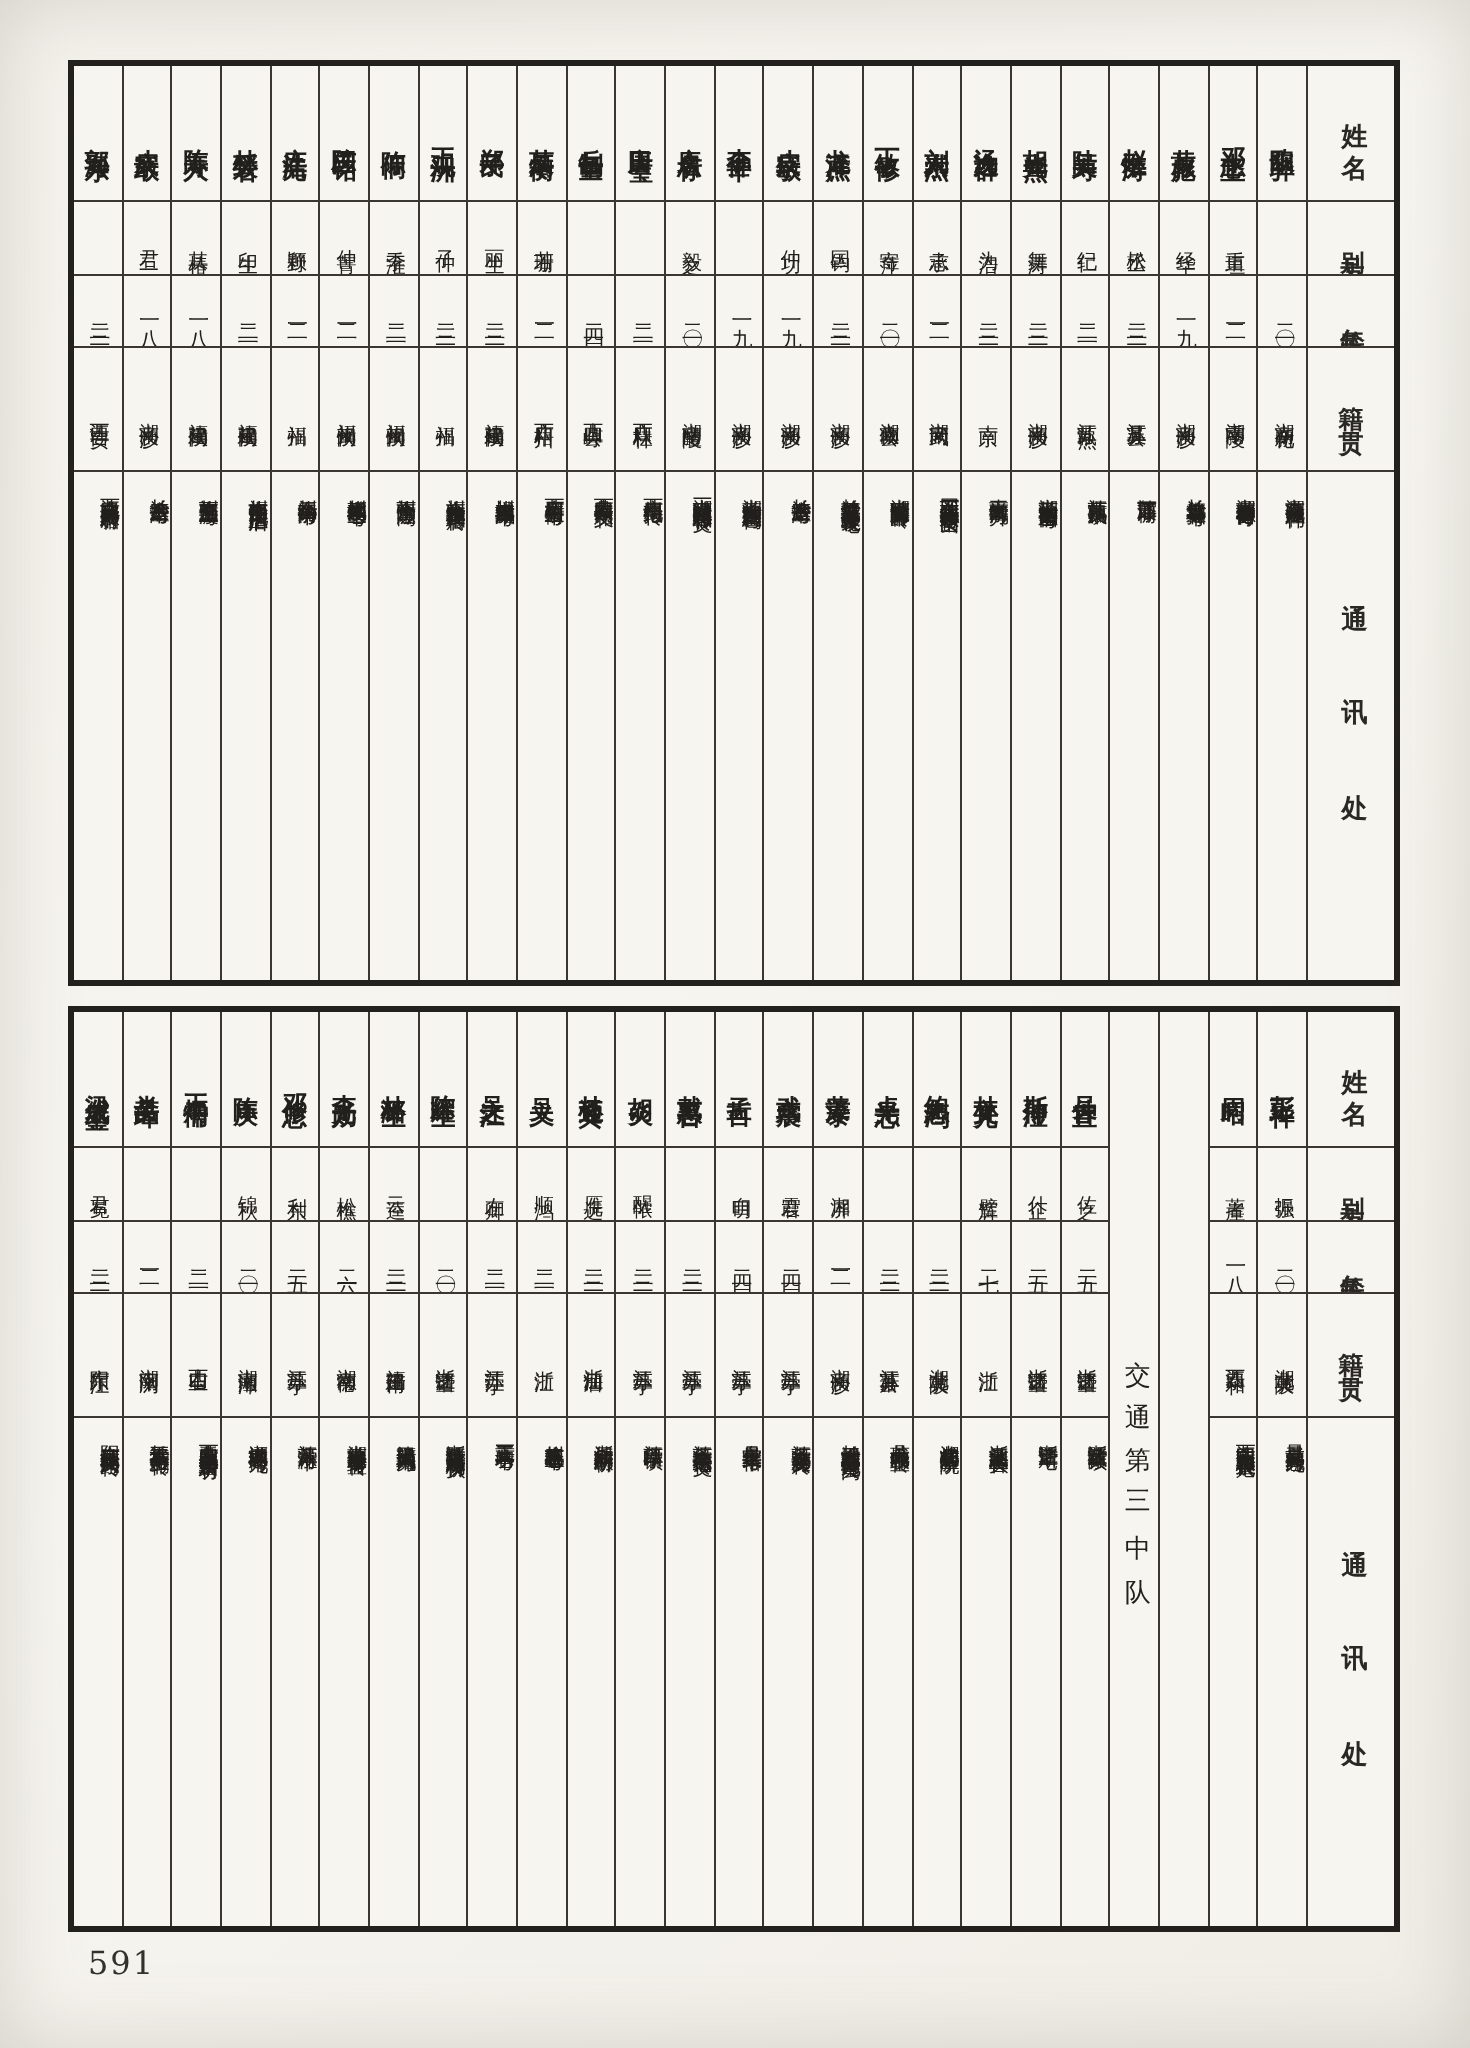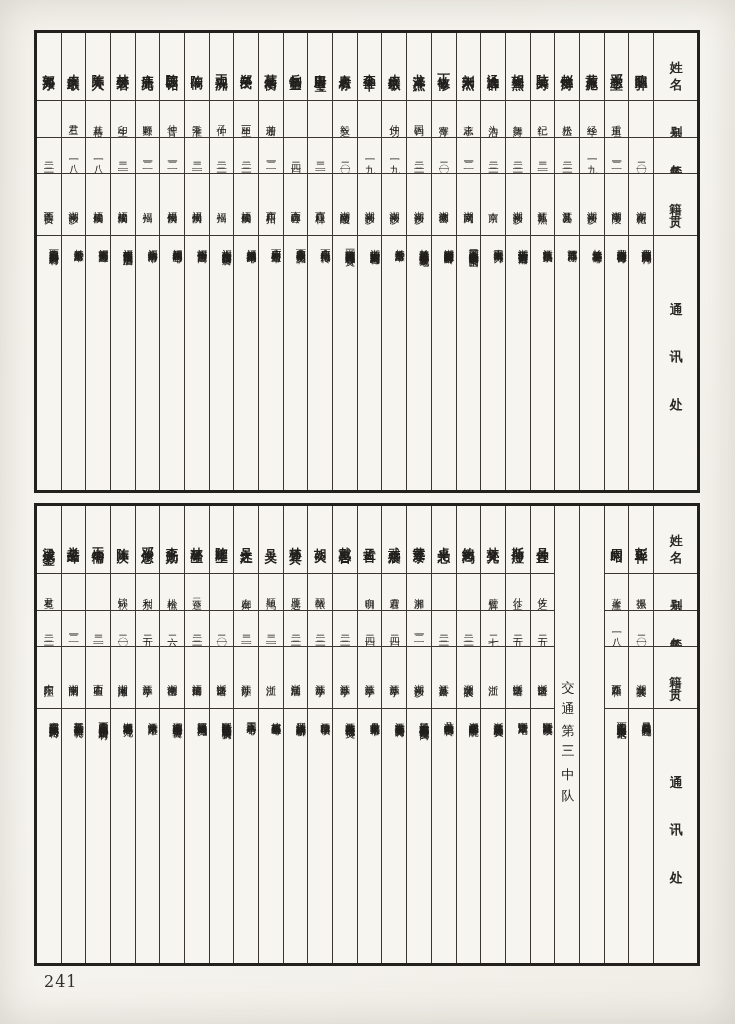--- a/index.html
+++ b/index.html
@@ -429,14 +429,14 @@
       </div>
       <div class="col person-col">
         <div class="cell vtext name-cell">梁成鎏</div>
         <div class="cell vtext alias-cell">君冕</div>
         <div class="cell vtext age-cell">二三</div>
         <div class="cell vtext native-cell">广东阳江</div>
         <div class="cell vtext address-cell">广东阳江城外三闸大康药局转</div>
       </div>
     </section>
 
-  <div class="page-number">241</div>
+  <div class="page-number">591</div>
 </div>
 
 </body></html>

